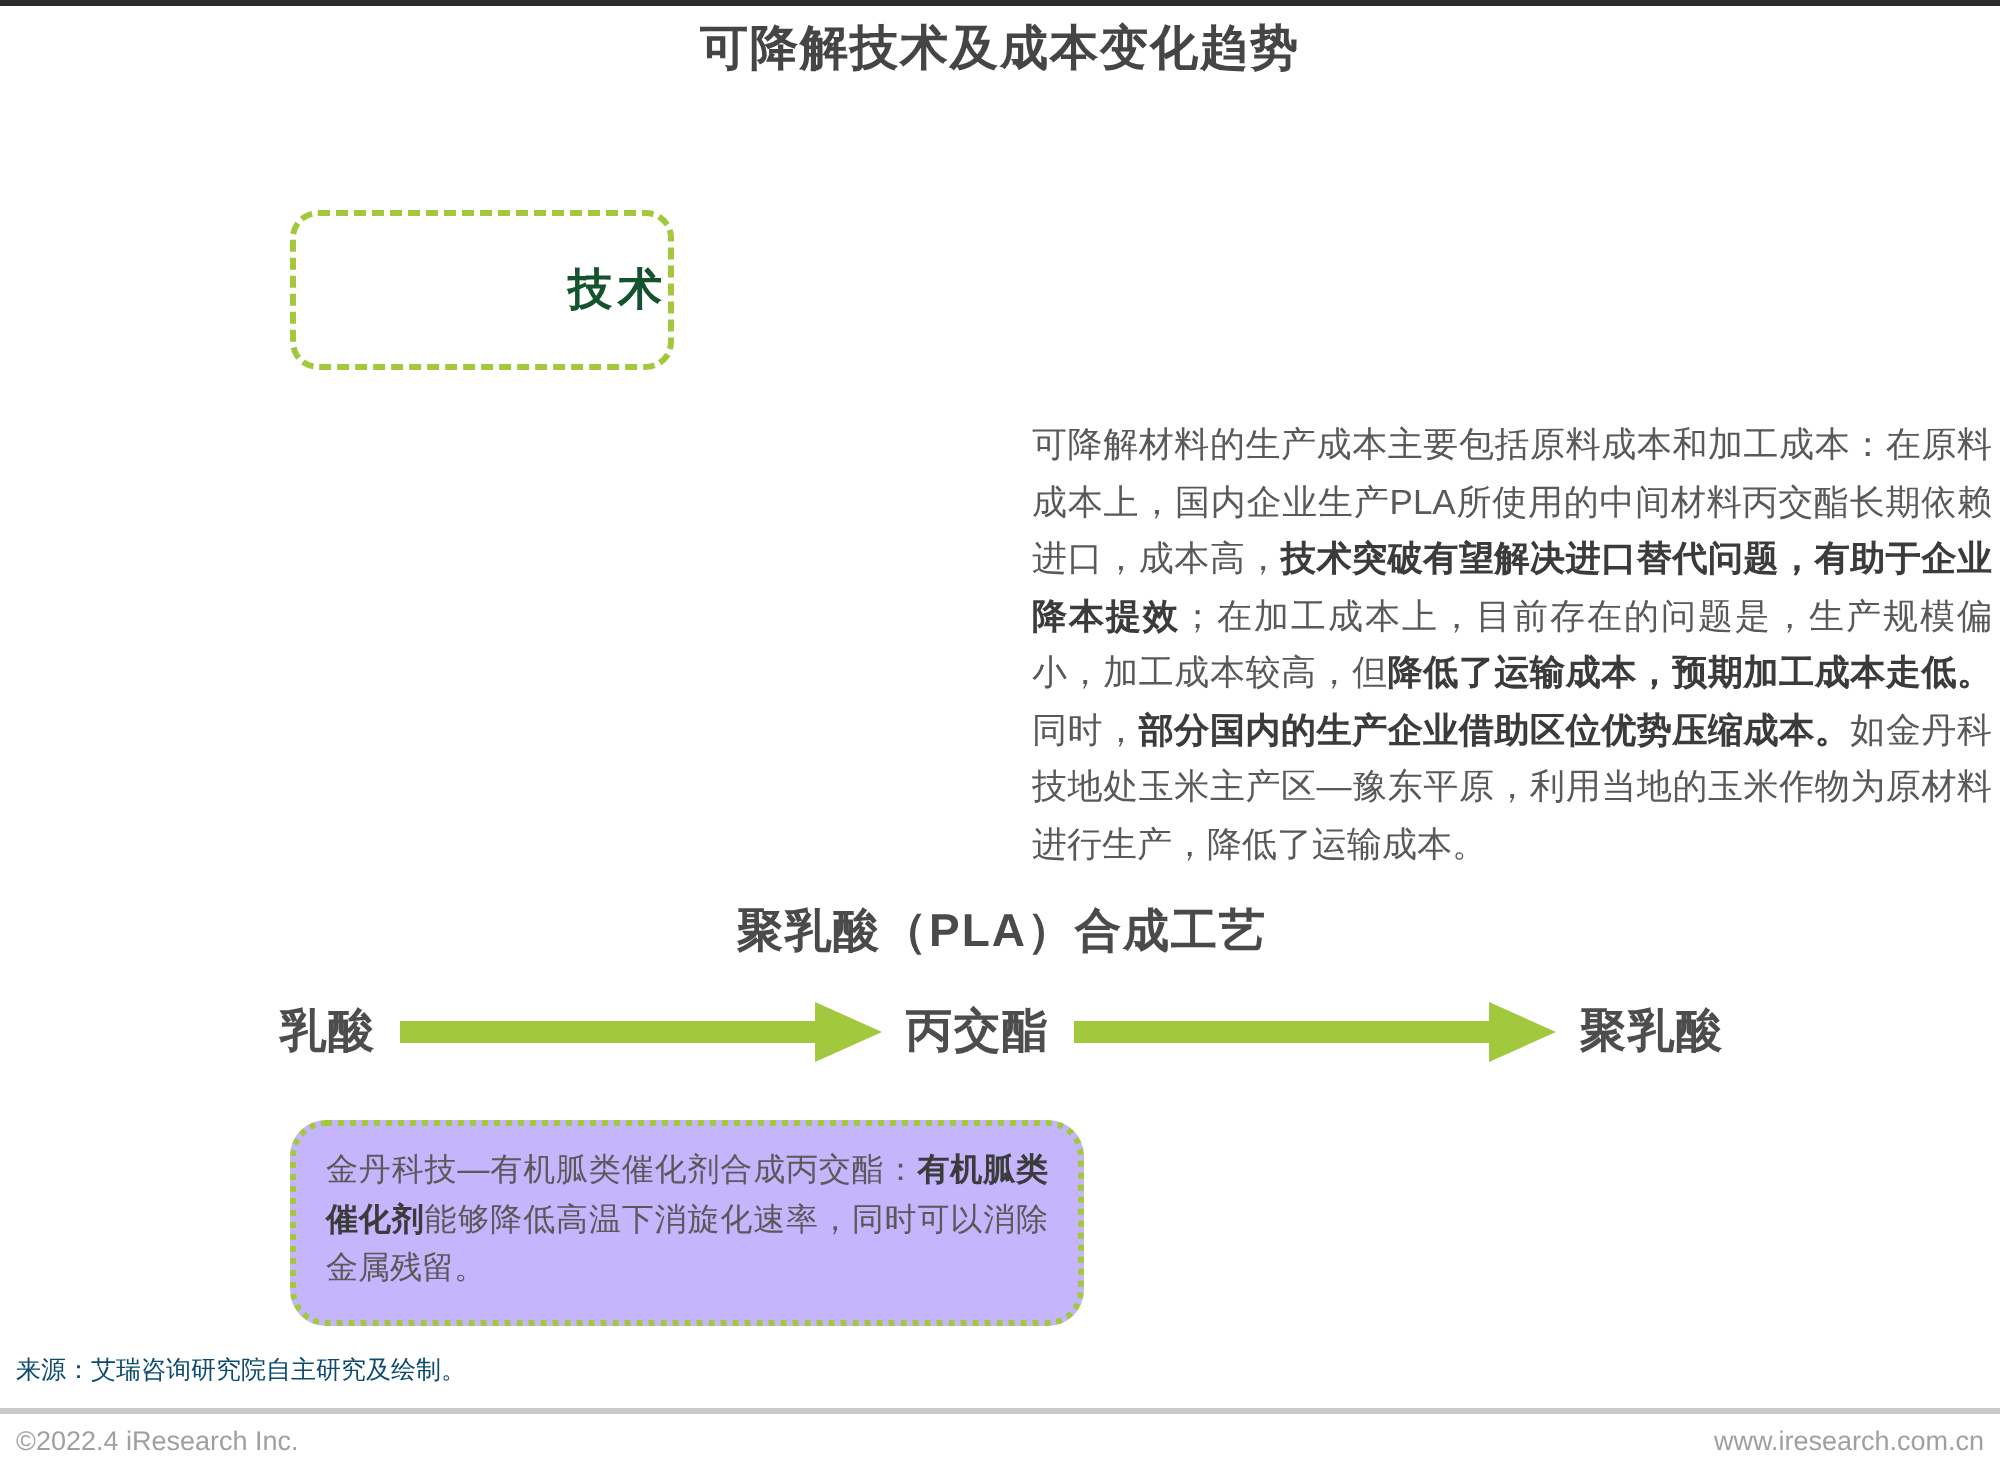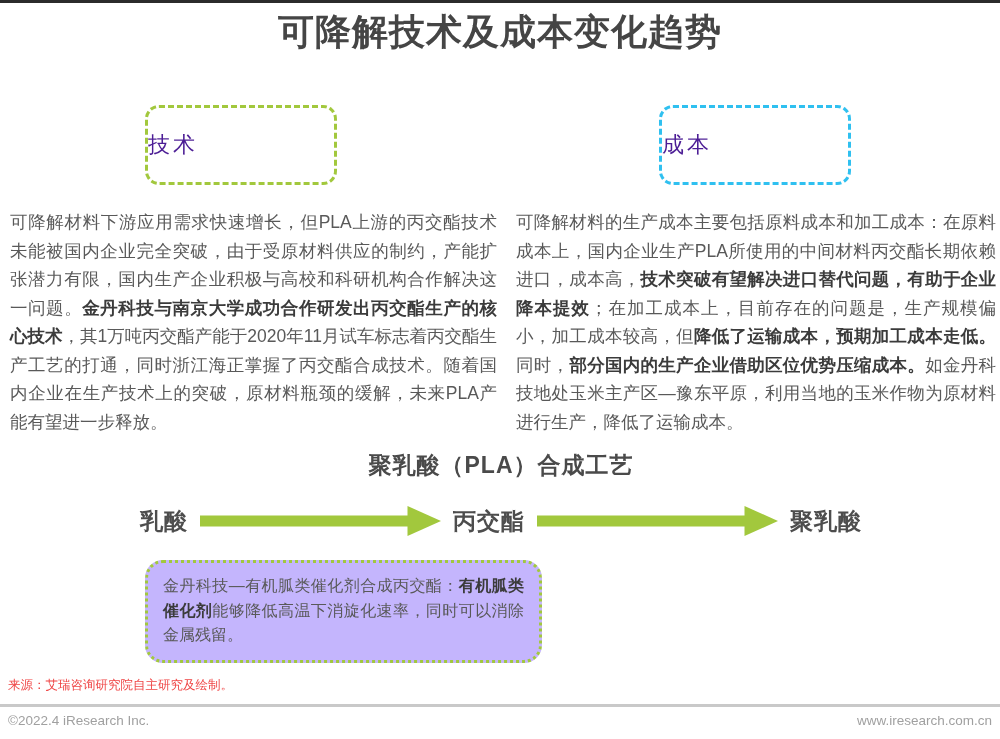--- a/index.html
+++ b/index.html
@@ -14,31 +14,31 @@
   }
   .top-border {
     position: absolute; top: 0; left: 0;
     width: 1000px; height: 3px;
     background: #2b2b2b;
   }
   .page-title {
     position: absolute; top: 8px; left: 0;
     width: 1000px;
     text-align: center;
-    font-size: 36px;
+    font-size: 24px;
     font-weight: 700;
     color: #454545;
     letter-spacing: 1px;
   }
   .tag-box {
     position: absolute; top: 105px;
     width: 192px; height: 80px;
     border-radius: 14px;
-    display: flex; align-items: center; justify-content: flex-start;
-    font-size: 22px; font-weight: 400; color: #4c1d95;
+    display: flex; align-items: center; justify-content: flex-end;
+    font-size: 22px; font-weight: 700; color: #14532d;
     letter-spacing: 3px;
     background: #ffffff;
   }
   .tag-box.green { left: 145px; border: 3px dashed #a2c83d; }
   .tag-box.cyan  { left: 659px; border: 3px dashed #2fc0f0; }
   .para {
     position: absolute; top: 208px;
     font-size: 17.5px;
     line-height: 28.5px;
     color: #595959;
@@ -51,21 +51,21 @@
     position: absolute; top: 450px; left: 1px;
     width: 1000px;
     text-align: center;
     font-size: 23px; font-weight: 700;
     color: #4a4a4a;
     letter-spacing: 1px;
   }
   .flow {
     position: absolute; top: 500px; left: 140px;
     width: 722px; height: 42px;
-    display: flex; align-items: center;
+    display: flex; 
     gap: 12px;
   }
   .flow .step {
     font-size: 23px; font-weight: 700; color: #4d4d4d;
     white-space: nowrap; letter-spacing: 1px;
   }
   .flow .arrow { flex: 1 1 auto; height: 32px; }
   .flow .arrow svg { width: 100%; height: 100%; display: block; }
   .note-box {
     position: absolute; top: 560px; left: 145px;
@@ -76,21 +76,21 @@
     font-size: 16px;
     line-height: 24.5px;
     color: #595959;
     text-align: justify;
     background: #c4b5fd;
   }
   .note-box strong { color: #3b3b3b; font-weight: 700; }
   .source-line {
     position: absolute; top: 677px; left: 8px;
     font-size: 12.5px;
-    color: #ef4444;
+    color: #0c4a6e;
   }
   .divider {
     position: absolute; top: 704px; left: 0;
     width: 1000px; height: 3px;
     background: #c9c9c9;
   }
   .footer-bar {
     position: absolute; top: 713px; left: 8px; right: 8px;
     display: flex; justify-content: space-between; align-items: center;
     font-size: 13.5px;
@@ -102,25 +102,21 @@
 
 <div class="page">
 
   <div class="top-border"></div>
 
   <h1 class="page-title">可降解技术及成本变化趋势</h1>
 
   <div class="tag-box green">
     <span>技术</span>
   </div>
-  <div class="tag-box cyan">
-    <span>成本</span>
-  </div>
 
-  <p class="para left"><span>可降解材料下游应用需求快速增长，但PLA上游的丙交酯技术未能被国内企业完全突破，由于受原材料供应的制约，产能扩张潜力有限，国内生产企业积极与高校和科研机构合作解决这一问题。</span><strong>金丹科技与南京大学成功合作研发出丙交酯生产的核心技术</strong><span>，其1万吨丙交酯产能于2020年11月试车标志着丙交酯生产工艺的打通，同时浙江海正掌握了丙交酯合成技术。随着国内企业在生产技术上的突破，原材料瓶颈的缓解，未来PLA产能有望进一步释放。</span></p>
   <p class="para right"><span>可降解材料的生产成本主要包括原料成本和加工成本：在原料成本上，国内企业生产PLA所使用的中间材料丙交酯长期依赖进口，成本高，</span><strong>技术突破有望解决进口替代问题，有助于企业降本提效</strong><span>；在加工成本上，目前存在的问题是，生产规模偏小，加工成本较高，但</span><strong>降低了运输成本，预期加工成本走低。</strong><span>同时，</span><strong>部分国内的生产企业借助区位优势压缩成本。</strong><span>如金丹科技地处玉米主产区—豫东平原，利用当地的玉米作物为原材料进行生产，降低了运输成本。</span></p>
 
   <h2 class="process-title">聚乳酸（PLA）合成工艺</h2>
 
   <div class="flow">
     <span class="step">乳酸</span>
     <span class="arrow">
       <svg viewBox="0 0 216 32" preserveAspectRatio="none" aria-hidden="true">
         <rect x="0" y="10.5" width="188" height="11" fill="#a2c83d"></rect>
         <polygon points="186,1 216,16 186,31" fill="#a2c83d"></polygon>

